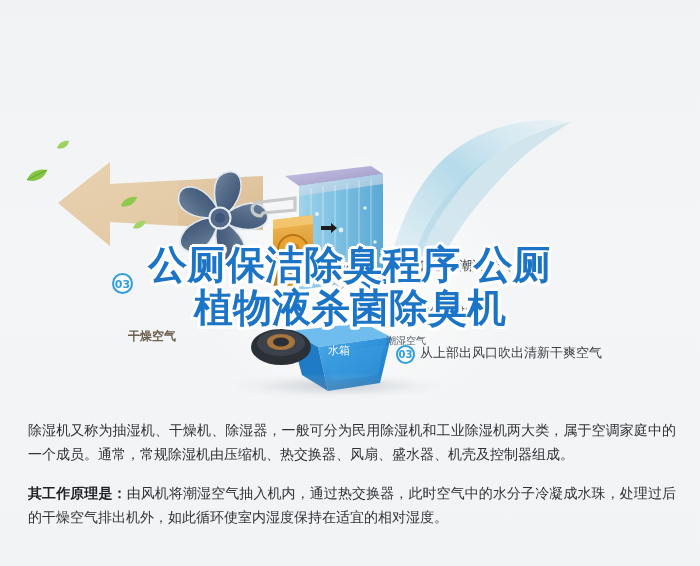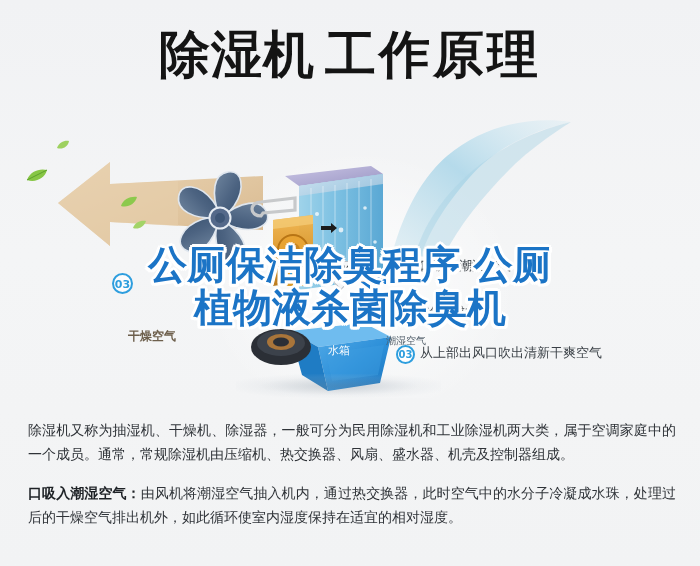--- a/index.html
+++ b/index.html
@@ -246,23 +246,20 @@
   .para b {
     font-weight: bold;
     color: #1d2125;
   }
 </style>
 </head>
 <body>
 
 <div id="page">
 
-  <div id="header-title">
-    <span class="title-part t1">除湿机</span><span class="title-part t2">工作原理</span>
-  </div>
 
   <div id="illustration">
 
     <div class="stage-glow"></div>
 
     <svg class="humid-swoosh" viewBox="0 0 240 140">
       <defs>
         <linearGradient id="swooshGrad" x1="0" y1="1" x2="1" y2="0">
           <stop offset="0%" stop-color="#cfe6ef" stop-opacity="0.55"></stop>
           <stop offset="50%" stop-color="#b2d9ea" stop-opacity="0.95"></stop>
@@ -423,16 +420,16 @@
   <div class="badge" id="badge-03b" style="position:absolute;">03</div>
   <div class="note" id="note-03">从上部出风口吹出清新干爽空气</div>
 
   <div id="overlay-text">
     <span class="ov-line l1">公厕保洁除臭程序 公厕</span>
     <span class="ov-line l2">植物液杀菌除臭机</span>
   </div>
 
   <div id="body-copy">
     <p class="para">除湿机又称为抽湿机、干燥机、除湿器，一般可分为民用除湿机和工业除湿机两大类，属于空调家庭中的一个成员。通常，常规除湿机由压缩机、热交换器、风扇、盛水器、机壳及控制器组成。</p>
-    <p class="para"><b>口吸入潮湿空气：</b><span>由风机将潮湿空气抽入机内，通过热交换器，此时空气中的水分子冷凝成水珠，处理过后的干燥空气排出机外，如此循环使室内湿度保持在适宜的相对湿度。</span></p>
+    <p class="para"><b>其工作原理是：</b><span>由风机将潮湿空气抽入机内，通过热交换器，此时空气中的水分子冷凝成水珠，处理过后的干燥空气排出机外，如此循环使室内湿度保持在适宜的相对湿度。</span></p>
   </div>
 
 </div>
 
 </body></html>

